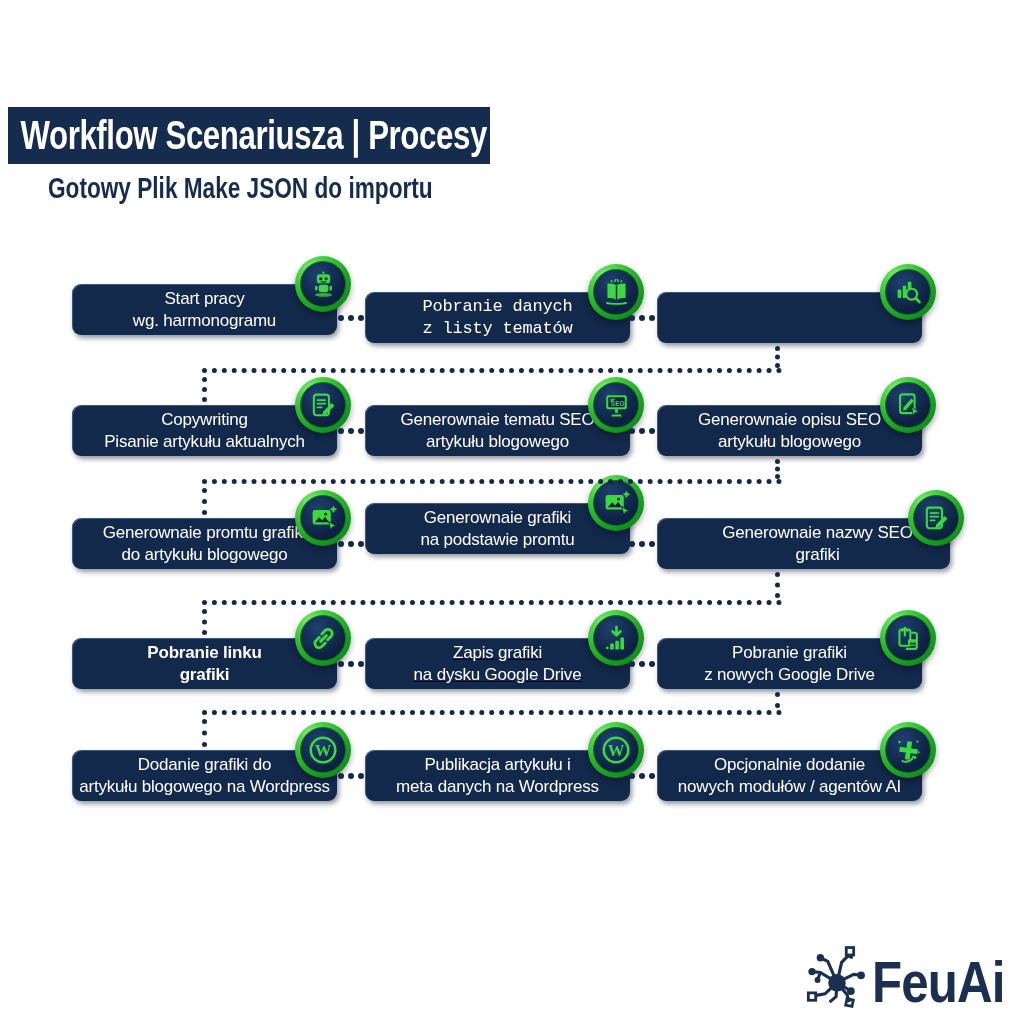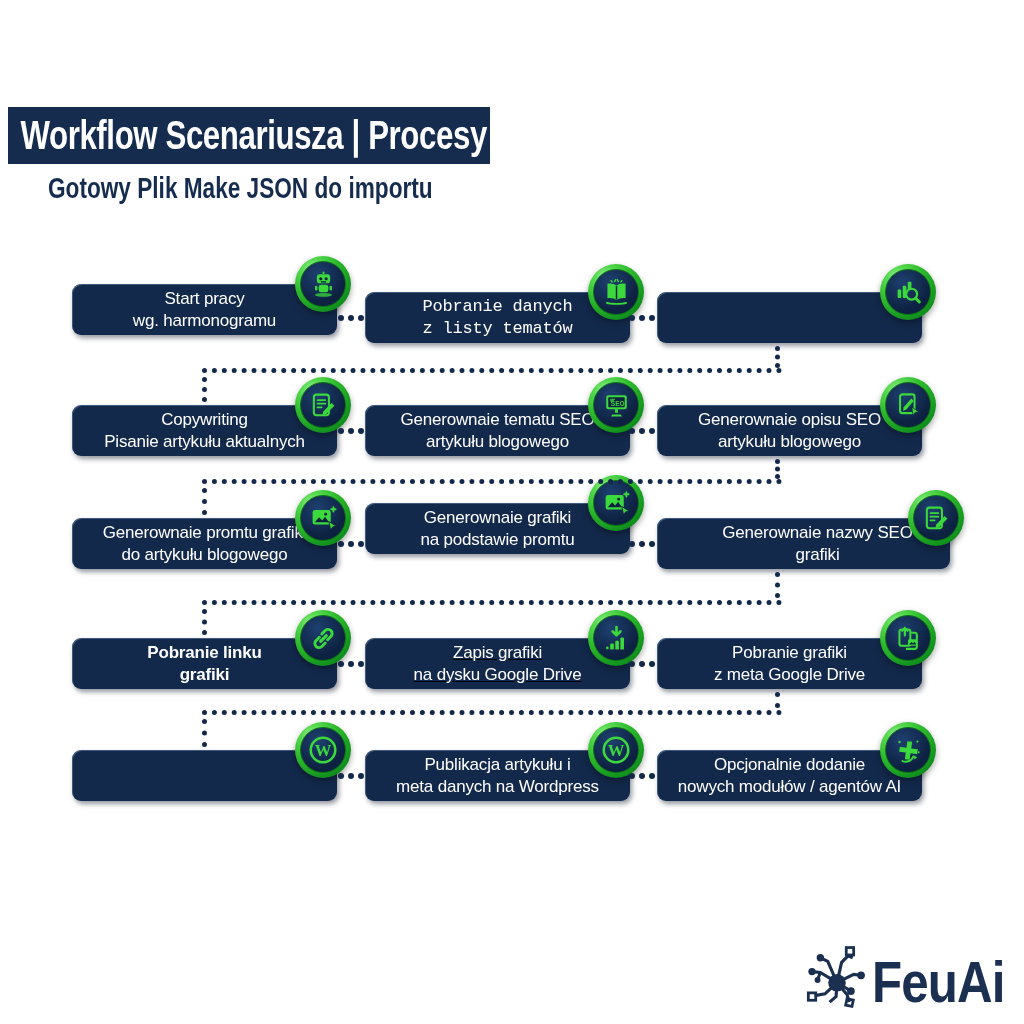--- a/index.html
+++ b/index.html
@@ -219,35 +219,37 @@
               <rect x="6.8" y="16.2" width="3" height="5" rx=".8"></rect>
               <rect x="11" y="13.8" width="3" height="7.4" rx=".8"></rect>
               <rect x="15.2" y="11.2" width="3" height="10" rx=".8"></rect>
             </g>
           </svg>
         </span>
       </span>
   </div>
   <div class="step" style="left:657px;top:638px;">
     <span class="step-label">Pobranie grafiki
-z meta Google Drive</span>
+z nowych Google Drive</span>
     <span class="badge">
         <span class="badge-inner">
           <svg viewBox="0 0 24 24" width="29" height="29">
             <rect x="4.5" y="4.5" width="9" height="13.5" rx="1.6" fill="none" stroke="#3BD93B" stroke-width="1.7"></rect>
             <path d="M9 9.5V3.4M6.8 5.6L9 3.4l2.2 2.2" fill="none" stroke="#3BD93B" stroke-width="1.8" stroke-linecap="round"></path>
             <path d="M14.2 7.2h3a1.7 1.7 0 011.7 1.7v10a1.7 1.7 0 01-1.7 1.7H9.8" fill="none" stroke="#3BD93B" stroke-width="1.7"></path>
             <rect x="11.6" y="12.6" width="7" height="5.4" rx=".9" fill="#3BD93B"></rect>
             <path d="M12.5 17l2-2.2 1.2 1.3 1.2-1.5 1.5 2.4z" fill="#0D2140"></path>
           </svg>
         </span>
       </span>
   </div>
 
   <div class="step" style="left:72px;top:750px;">
+    <span class="step-label">Dodanie grafiki do
+artykułu blogowego na Wordpress</span>
     <span class="badge">
         <span class="badge-inner">
           <svg viewBox="0 0 24 24" width="32" height="32">
             <circle cx="12" cy="12" r="9.2" fill="none" stroke="#3BD93B" stroke-width="1.9"></circle>
             <text x="12" y="16.6" text-anchor="middle" font-size="12.5" font-weight="bold" fill="#3BD93B" font-family="Liberation Serif, serif">W</text>
           </svg>
         </span>
       </span>
   </div>
   <div class="step" style="left:365px;top:750px;">

